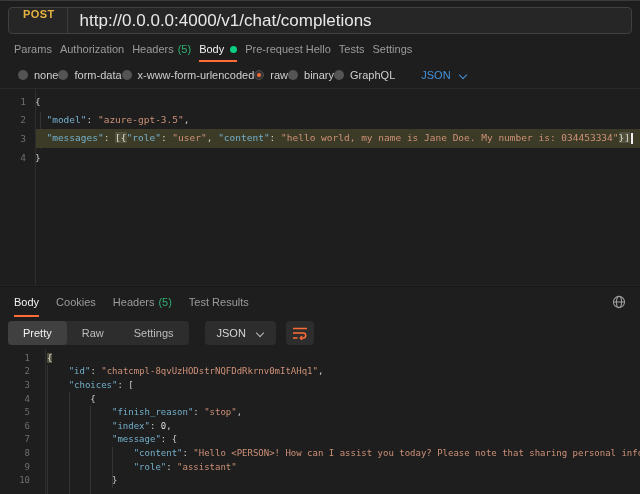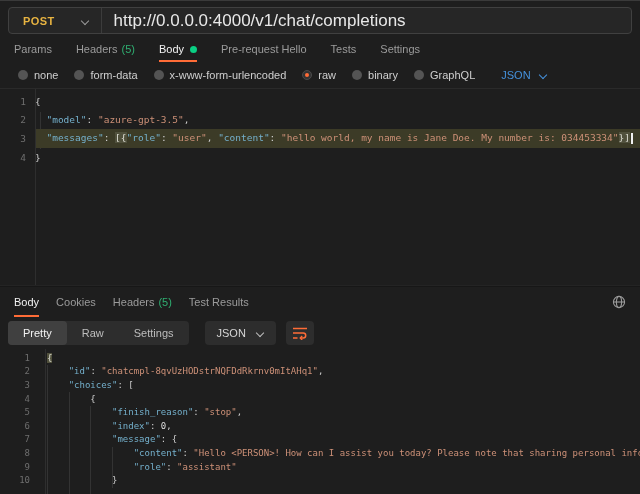--- a/index.html
+++ b/index.html
@@ -8,29 +8,29 @@
     width:640px; height:494px; background:#1e1e1e; overflow:hidden;
     position:relative; font-family:"Liberation Sans", sans-serif;
     border-top:1px solid #3a3a3a;
   }
   
   .url-row{
     margin:6px 8px 0 8px; height:27px; border:1px solid #404040; border-radius:4px;
     background:#262626; display:flex; align-items:center; overflow:hidden;
   }
   .method{ color:#e7b341; font-weight:bold; font-size:11px; letter-spacing:.4px;
-    padding:0 12px 0 14px; display:flex; align-items:center; gap:26px; cursor:pointer; height:100%;}
+    padding:0 12px 0 14px; display:flex; align-items:center; gap:26px; cursor:pointer; height:100%;flex-direction:column;}
   .vdiv{ width:1px; height:100%; background:#3c3c3c; }
   .url{ color:#e8e8e8; font-size:17px; padding-left:12px; white-space:nowrap; }
   .chev{ width:8px; height:8px; display:inline-block; position:relative; }
   .chev::before{ content:""; position:absolute; left:1px; top:1px; width:5px; height:5px;
     border-right:1.4px solid #9a9a9a; border-bottom:1.4px solid #9a9a9a; transform:rotate(45deg); }
   .chev.blue::before{ border-color:#4591dc; }
   
-  .req-tabs{ display:flex; gap:24px; padding:0 14px; height:26px; margin-top:2px;
+  .req-tabs{ display:flex; gap:8px; padding:0 14px; height:26px; margin-top:2px;
     align-items:stretch; font-size:11px; color:#9b9b9b; }
   .tab{ display:flex; align-items:center; position:relative; cursor:pointer; white-space:nowrap;}
   .tab.active{ color:#f2f2f2; }
   .tab.active::after{ content:""; position:absolute; left:0; right:0; bottom:0; height:2px; background:#ff6c37; }
   .tab-count{ color:#2fae71; margin-left:4px; }
   .green-dot{ width:7px; height:7px; border-radius:50%; background:#0acf83; display:inline-block; margin-left:6px; }
   
   .body-types{ display:flex; align-items:center; gap:16px; padding:0 18px; height:26px;
     font-size:11px; color:#cfcfcf; }
   .radio-item{ display:flex; align-items:center; gap:6px; cursor:pointer; white-space:nowrap;}
@@ -97,40 +97,43 @@
     </div>
     <div class="vdiv"></div>
     <div class="url">http://0.0.0.0:4000/v1/chat/completions</div>
   </div>
 
   <div class="req-tabs" id="req-tabs">
       <div class="tab">
         <span>Params</span>
       </div>
       <div class="tab">
+        <span>Authorization</span>
+      </div>
+      <div class="tab">
         <span>Headers</span>
         <span class="tab-count">(5)</span>
       </div>
       <div class="tab active">
         <span>Body</span>
         <span class="green-dot"></span>
       </div>
       <div class="tab">
         <span>Pre-request Hello</span>
       </div>
       <div class="tab">
         <span>Tests</span>
       </div>
       <div class="tab">
         <span>Settings</span>
       </div>
     </div>
 
   <div class="body-types">
-    <span id="radios" style="display:flex;gap:16px;align-items:center">
+    <span id="radios" style="display:flex;align-items:center">
         <label class="radio-item">
           <span class="radio"></span>
           <span>none</span>
         </label>
         <label class="radio-item">
           <span class="radio"></span>
           <span>form-data</span>
         </label>
         <label class="radio-item">
           <span class="radio"></span>

